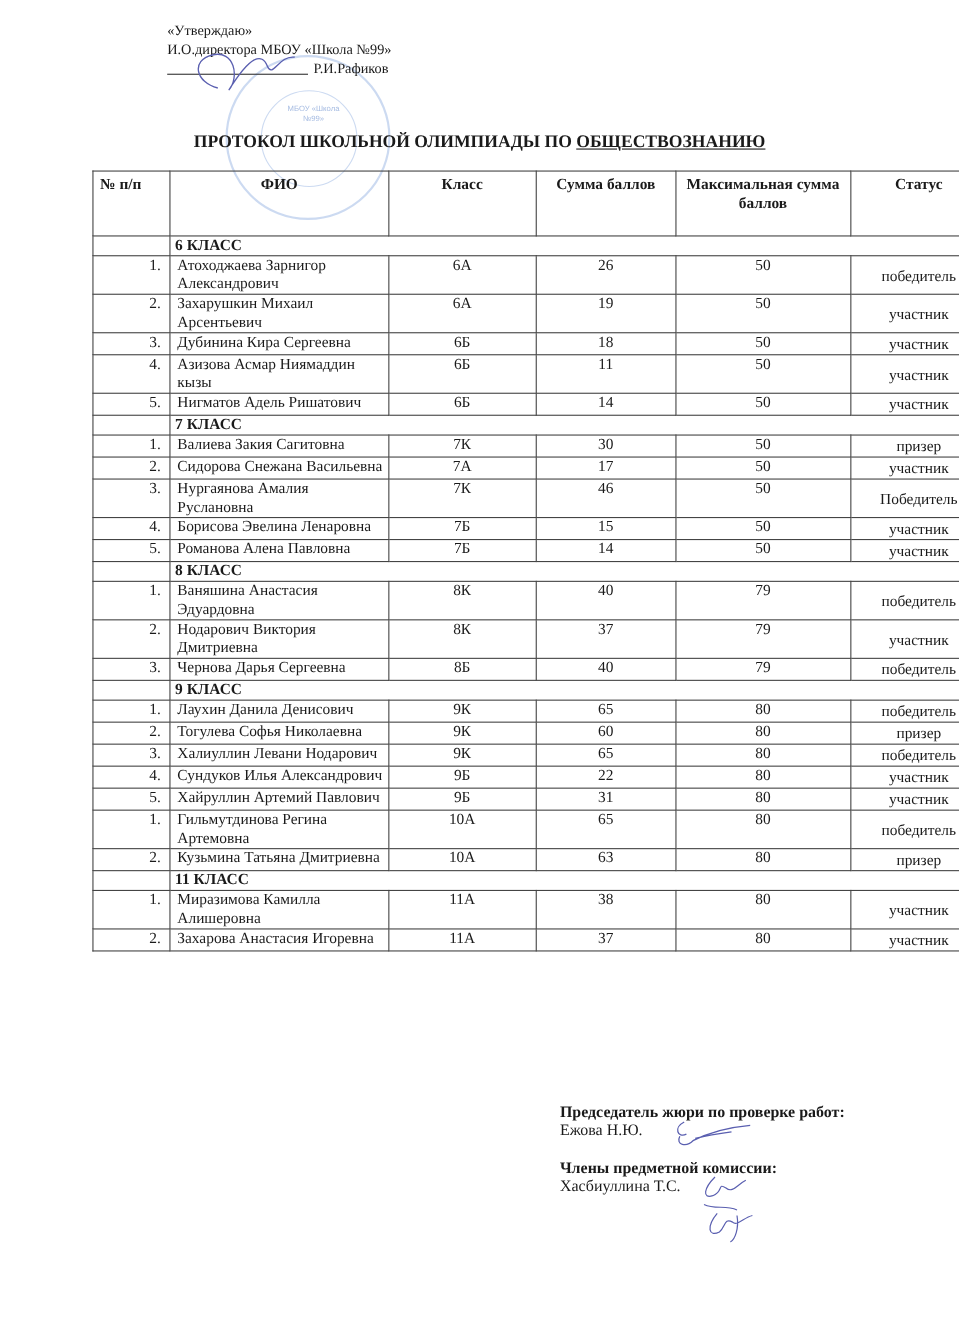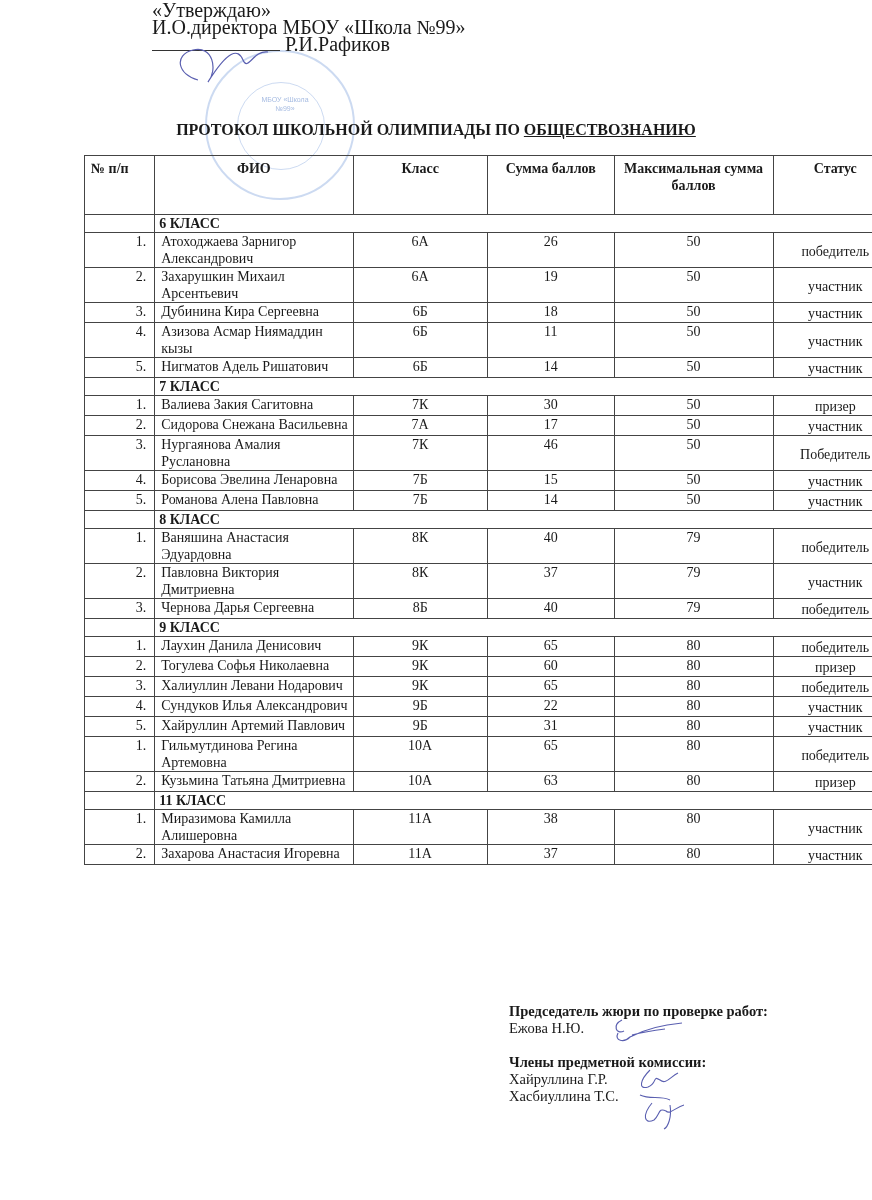--- a/index.html
+++ b/index.html
@@ -1,18 +1,18 @@
 <!DOCTYPE html>
 <html><head>
 <meta charset="utf-8">
 <style>
   html, body { margin: 0; padding: 0; background: #ffffff; }
   body { width: 872px; height: 1200px; position: relative; overflow: hidden;
          font-family: "Liberation Serif", serif; color: #1a1a1a; }
-  .approve { position: absolute; left: 152px; top: 2px; font-size: 20px; line-height: 17px; }
+  .approve { position: absolute; left: 152px; top: 19px; font-size: 13px; line-height: 17px; }
   .approve .line3 { position: relative; height: 18px; }
   .approve .sigline { position: absolute; left: 0; top: 14px; width: 128px; border-top: 1px solid #333; }
   .approve .signer { position: absolute; left: 133px; top: 0; }
   .stamp { position: absolute; left: 205px; top: 50px; width: 150px; height: 150px; border-radius: 50%;
            border: 2px solid rgba(110,150,215,0.35); box-sizing: border-box; }
   .stamp::after { content: ""; position: absolute; left: 30px; top: 30px; width: 86px; height: 86px; border-radius: 50%;
            border: 1.5px solid rgba(110,150,215,0.35); }
   .stamp-text { position: absolute; left: 255px; top: 95px; width: 60px; text-align: center; font-size: 7px;
            color: rgba(90,130,200,0.55); font-family: "Liberation Sans", sans-serif; line-height: 9px; }
   .title { position: absolute; left: 0; width: 872px; top: 121px; text-align: center; font-weight: bold; font-size: 16px; }
@@ -162,21 +162,21 @@
       <tr>
         <td class="num">1.</td>
         <td class="name">Ваняшина Анастасия Эдуардовна</td>
         <td class="cls">8К</td>
         <td class="sum">40</td>
         <td class="max">79</td>
         <td class="status">победитель</td>
       </tr>
       <tr>
         <td class="num">2.</td>
-        <td class="name">Павловна Виктория Дмитриевна</td>
+        <td class="name">Нодарович Виктория Дмитриевна</td>
         <td class="cls">8К</td>
         <td class="sum">37</td>
         <td class="max">79</td>
         <td class="status">участник</td>
       </tr>
       <tr>
         <td class="num">3.</td>
         <td class="name">Чернова Дарья Сергеевна</td>
         <td class="cls">8Б</td>
         <td class="sum">40</td>
@@ -264,21 +264,20 @@
         <td class="status">участник</td>
       </tr>
     </tbody>
 </table>
 
 <div class="footer">
   <div class="bold">Председатель жюри по проверке работ:</div>
   <div>Ежова Н.Ю.</div>
   <div style="height:17px"></div>
   <div class="bold">Члены предметной комиссии:</div>
-  <div>Хайруллина Г.Р.</div>
   <div>Хасбиуллина Т.С.</div>
 </div>
 
 <svg class="sig" style="left:610px; top:1015px;" width="80" height="30">
   <path d="M12 5 C 2 10, 6 20, 14 16 M8 18 C 4 26, 14 28, 20 22 C 35 14, 50 10, 72 8 M22 20 C 30 18, 40 16, 55 14" fill="none" stroke="#5a5fb0" stroke-width="1.2"></path>
 </svg>
 <svg class="sig" style="left:630px; top:1065px;" width="60" height="65">
   <path d="M20 5 C 10 15, 8 25, 18 22 C 28 18, 22 10, 30 15 C 36 20, 40 12, 48 8 M10 30 C 20 35, 30 30, 40 35 M22 38 C 12 50, 14 60, 24 55 C 30 50, 28 42, 36 46 C 40 50, 46 42, 54 40 M40 40 C 42 52, 38 62, 34 64" fill="none" stroke="#5a5fb0" stroke-width="1.1"></path>
 </svg>
 

